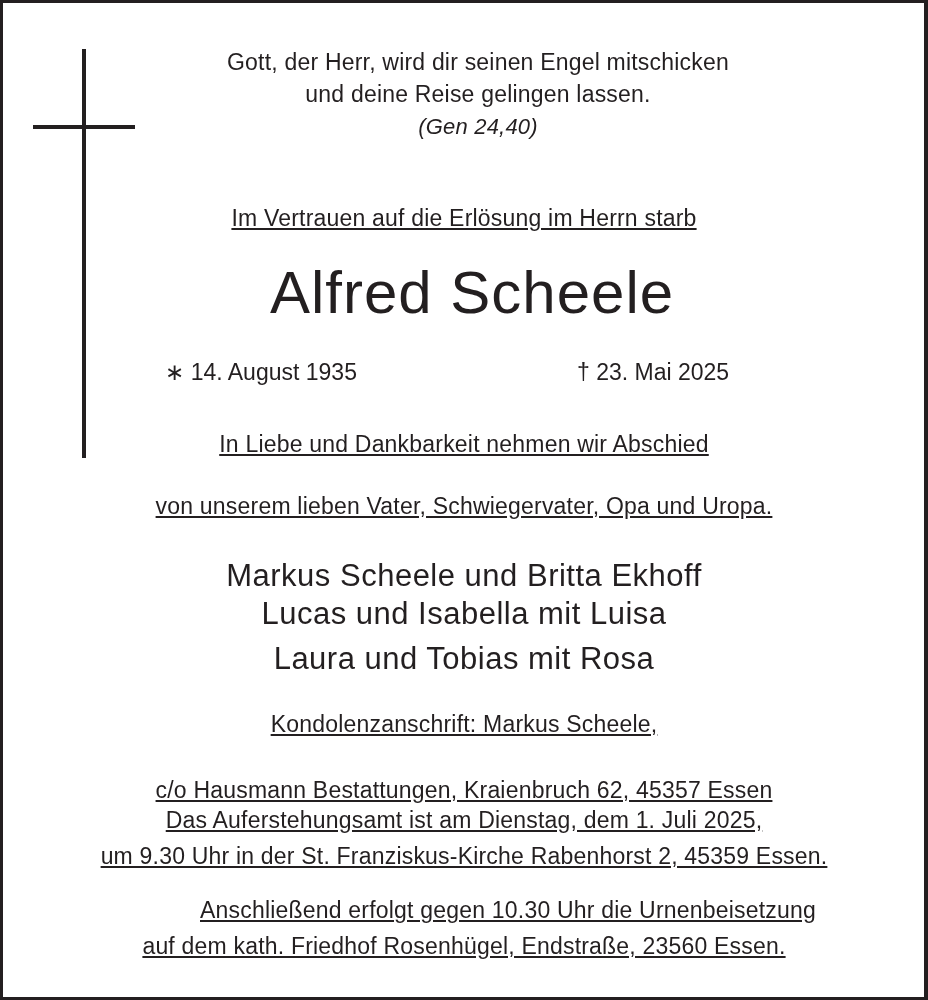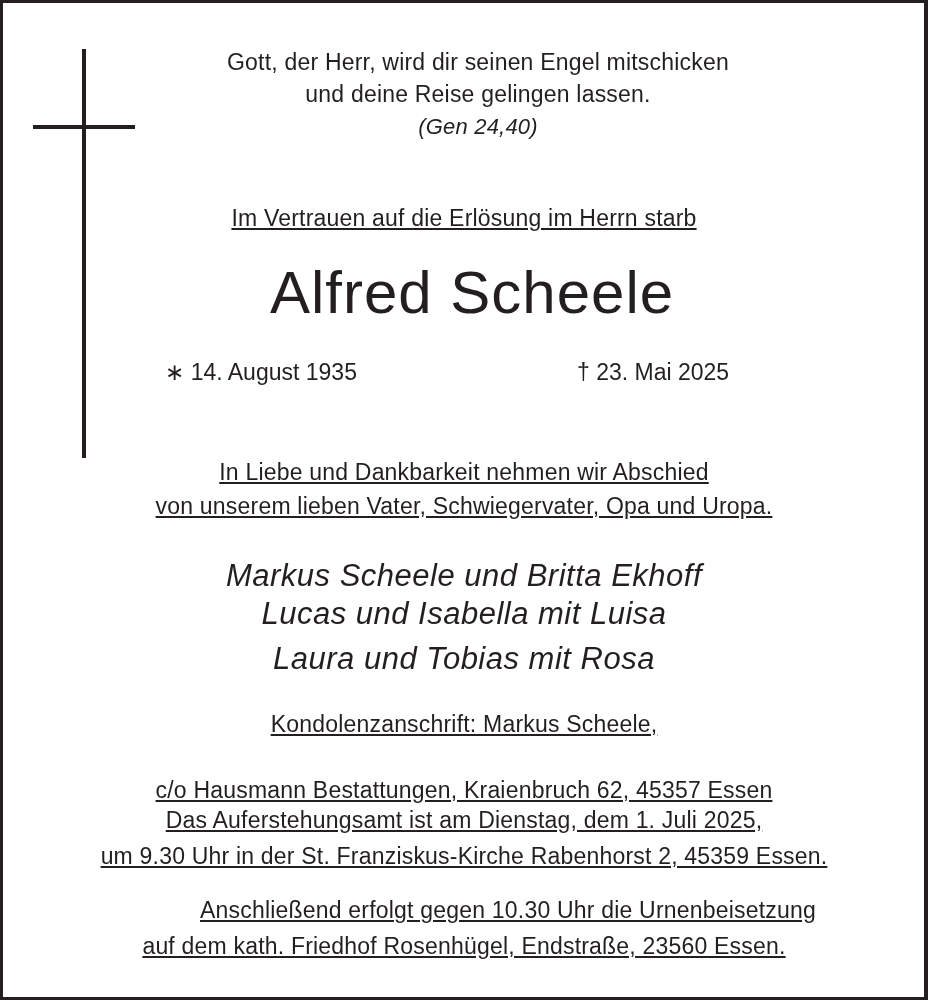--- a/index.html
+++ b/index.html
@@ -9,21 +9,21 @@
            box-sizing: border-box; border-top: 3px solid #231f20; border-left: 3px solid #231f20;
            border-right: 4px solid #231f20; border-bottom: 3px solid #231f20; background: #fff; }
   .cross-v { position: absolute; left: 82px; top: 49px; width: 4px; height: 409px; background: #231f20; }
   .cross-h { position: absolute; left: 33px; top: 125px; width: 102px; height: 4px; background: #231f20; }
   .line { position: absolute; left: 0; width: 928px; text-align: center; white-space: nowrap;
           line-height: 1; letter-spacing: 0.2px; }
   .verse { font-size: 23px; }
   .ref { font-size: 22px; font-style: italic; }
   .body { font-size: 23px; text-decoration: underline; }
   .name { font-size: 60px; letter-spacing: 1px; padding-left: 8px; }
-  .family { font-size: 31px; letter-spacing: 0.5px; font-style: italic; }
+  .family { font-size: 31px; letter-spacing: 0.5px; }
   .date { position: absolute; font-size: 23px; white-space: nowrap; line-height: 1; }
 </style>
 </head>
 <body>
 
 <div class="frame"></div>
 
 <div>
   <div class="cross-v"></div>
   <div class="cross-h"></div>
@@ -33,21 +33,21 @@
 <div class="line verse" style="top:83px; left:14px;">und deine Reise gelingen lassen.</div>
 <div class="line ref" style="top:116px; left:14px;">(Gen 24,40)</div>
 
 <div class="line body" style="top:207px; left:0px;">Im Vertrauen auf die Erlösung im Herrn starb</div>
 
 <div class="line name" style="top:263px; left:0px;">Alfred Scheele</div>
 
 <div class="date" style="top:361px; left:165px;">∗ 14. August 1935</div>
 <div class="date" style="top:361px; left:577px;">† 23. Mai 2025</div>
 
-<div class="line body" style="top:461px;text-align:center;">In Liebe und Dankbarkeit nehmen wir Abschied</div>
+<div class="line body" style="top:433px;text-align:center;">In Liebe und Dankbarkeit nehmen wir Abschied</div>
 <div class="line body" style="top:495px;">von unserem lieben Vater, Schwiegervater, Opa und Uropa.</div>
 
 <div class="line family" style="top:560px;">Markus Scheele und Britta Ekhoff</div>
 <div class="line family" style="top:598px;">Lucas und Isabella mit Luisa</div>
 <div class="line family" style="top:643px;">Laura und Tobias mit Rosa</div>
 
 <div class="line body" style="top:713px;">Kondolenzanschrift: Markus Scheele,</div>
 <div class="line body" style="top:779px;">c/o Hausmann Bestattungen, Kraienbruch 62, 45357 Essen</div>
 
 <div class="line body" style="top:809px;">Das Auferstehungsamt ist am Dienstag, dem 1. Juli 2025,</div>

